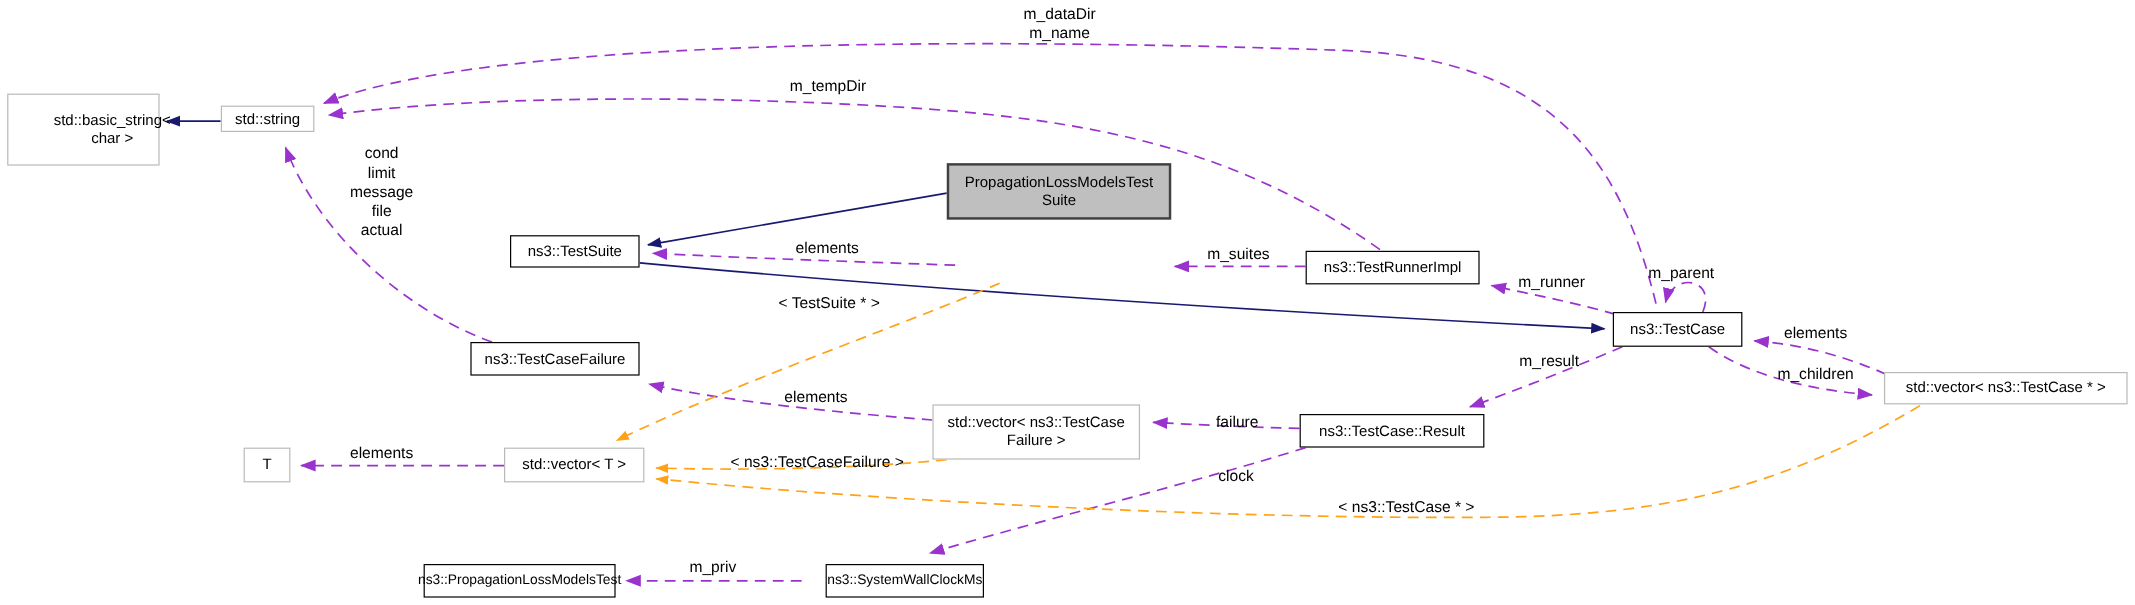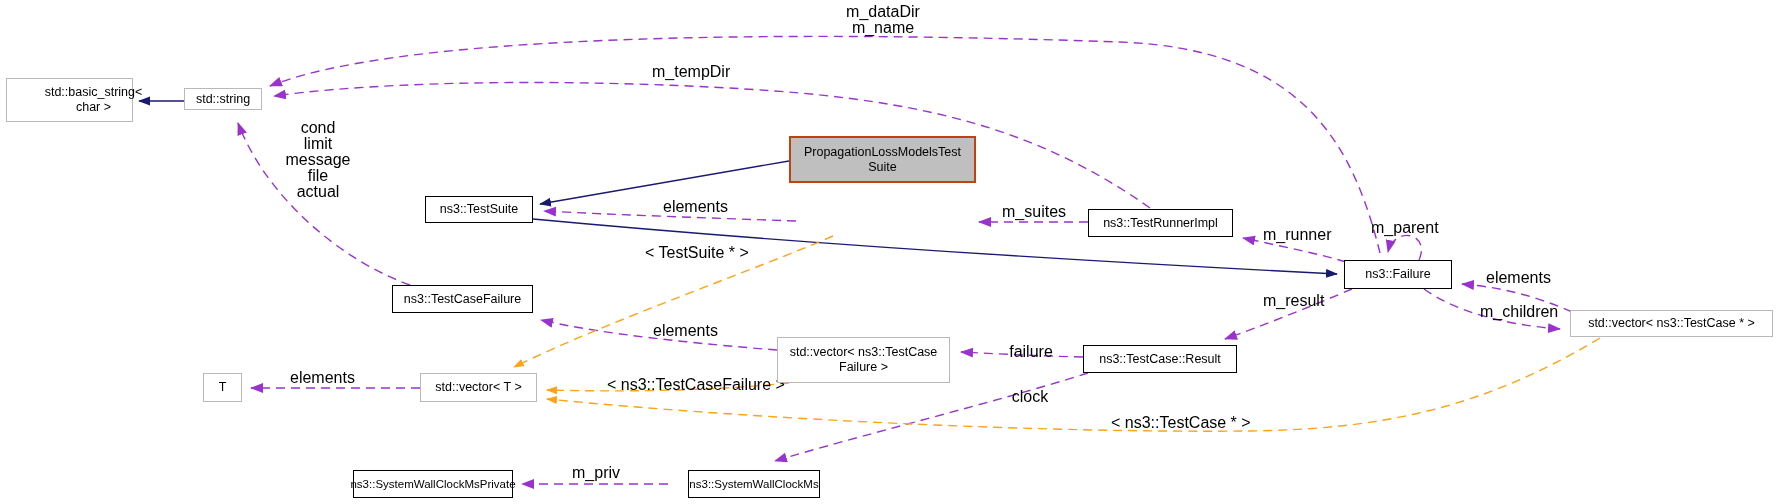--- a/index.html
+++ b/index.html
@@ -18,24 +18,24 @@
   .node{
     position:absolute;
     box-sizing:border-box;
     background:#ffffff;
     display:flex;flex-direction:column;align-items:center;justify-content:center;
     font-size:12.5px;line-height:15px;color:#000;
     white-space:nowrap;text-align:center;
   }
   .node.strong{border:1.5px solid #000000;}
   .node.weak{border:1px solid #b9b9b9;}
-  .node.current{background:#bfbfbf;border:2px solid #c2410c;}
+  .node.current{background:#bfbfbf;border:2px solid #404040;}
   .elabel{
     position:absolute;
-    font-size:16px;line-height:16px;color:#000;
+    font-size:13px;line-height:16px;color:#000;
     text-align:center;white-space:nowrap;
   }
   .elabel span{display:block;}
 </style>
 </head>
 <body>
 
 <div id="canvas">
 
   <svg id="edges">
@@ -97,39 +97,39 @@
   <div class="elabel" style="left:1480px;top:304px;width:66px;">m_children</div>
   <div class="elabel" style="left:1263px;top:293px;width:56px;">m_result</div>
   <div class="elabel" style="left:653px;top:323px;width:54px;">elements</div>
   <div class="elabel" style="left:607px;top:377px;width:148px;">&lt; ns3::TestCaseFailure &gt;</div>
   <div class="elabel" style="left:1009px;top:344px;width:44px;">failure</div>
   <div class="elabel" style="left:1011px;top:389px;width:38px;">clock</div>
   <div class="elabel" style="left:1063px;top:415px;width:122px;margin-left:48px;">&lt; ns3::TestCase * &gt;</div>
   <div class="elabel" style="left:290px;top:370px;width:56px;">elements</div>
   <div class="elabel" style="left:572px;top:465px;width:44px;">m_priv</div>
 
-  <div class="node weak" style="left:6px;top:78px;width:127px;height:44px;padding-left:48px;">
+  <div class="node weak" style="left:6px;top:78px;width:127px;height:60px;padding-left:48px;">
     <span>std::basic_string&lt;</span>
     <span>char &gt;</span>
   </div>
   <div class="node weak" style="left:184px;top:88px;width:78px;height:22px;text-align:right;">
     <span>std::string</span>
   </div>
   <div class="node strong" style="left:425px;top:196px;width:108px;height:27px;">
     <span>ns3::TestSuite</span>
   </div>
   <div class="node current" style="left:789px;top:136px;width:187px;height:47px;">
     <span>PropagationLossModelsTest</span>
     <span>Suite</span>
   </div>
   <div class="node strong" style="left:1088px;top:209px;width:145px;height:28px;">
     <span>ns3::TestRunnerImpl</span>
   </div>
   <div class="node strong" style="left:1344px;top:260px;width:108px;height:29px;">
-    <span>ns3::Failure</span>
+    <span>ns3::TestCase</span>
   </div>
   <div class="node weak" style="left:1570px;top:310px;width:203px;height:27px;">
     <span>std::vector&lt; ns3::TestCase * &gt;</span>
   </div>
   <div class="node strong" style="left:392px;top:285px;width:141px;height:28px;">
     <span>ns3::TestCaseFailure</span>
   </div>
   <div class="node weak" style="left:203px;top:373px;width:39px;height:29px;">
     <span>T</span>
   </div>
@@ -137,19 +137,19 @@
     <span>std::vector&lt; T &gt;</span>
   </div>
   <div class="node weak" style="left:777px;top:337px;width:173px;height:46px;">
     <span>std::vector&lt; ns3::TestCase</span>
     <span>Failure &gt;</span>
   </div>
   <div class="node strong" style="left:1083px;top:345px;width:154px;height:28px;">
     <span>ns3::TestCase::Result</span>
   </div>
   <div class="node strong" style="left:353px;top:470px;width:160px;height:28px;font-size:11.5px;">
-    <span>ns3::SystemWallClockMsPrivate</span>
+    <span>ns3::PropagationLossModelsTest</span>
   </div>
   <div class="node strong" style="left:668px;top:470px;width:132px;height:28px;font-size:11.5px;margin-left:20px;">
     <span>ns3::SystemWallClockMs</span>
   </div>
 
 </div>
 
 </body></html>

